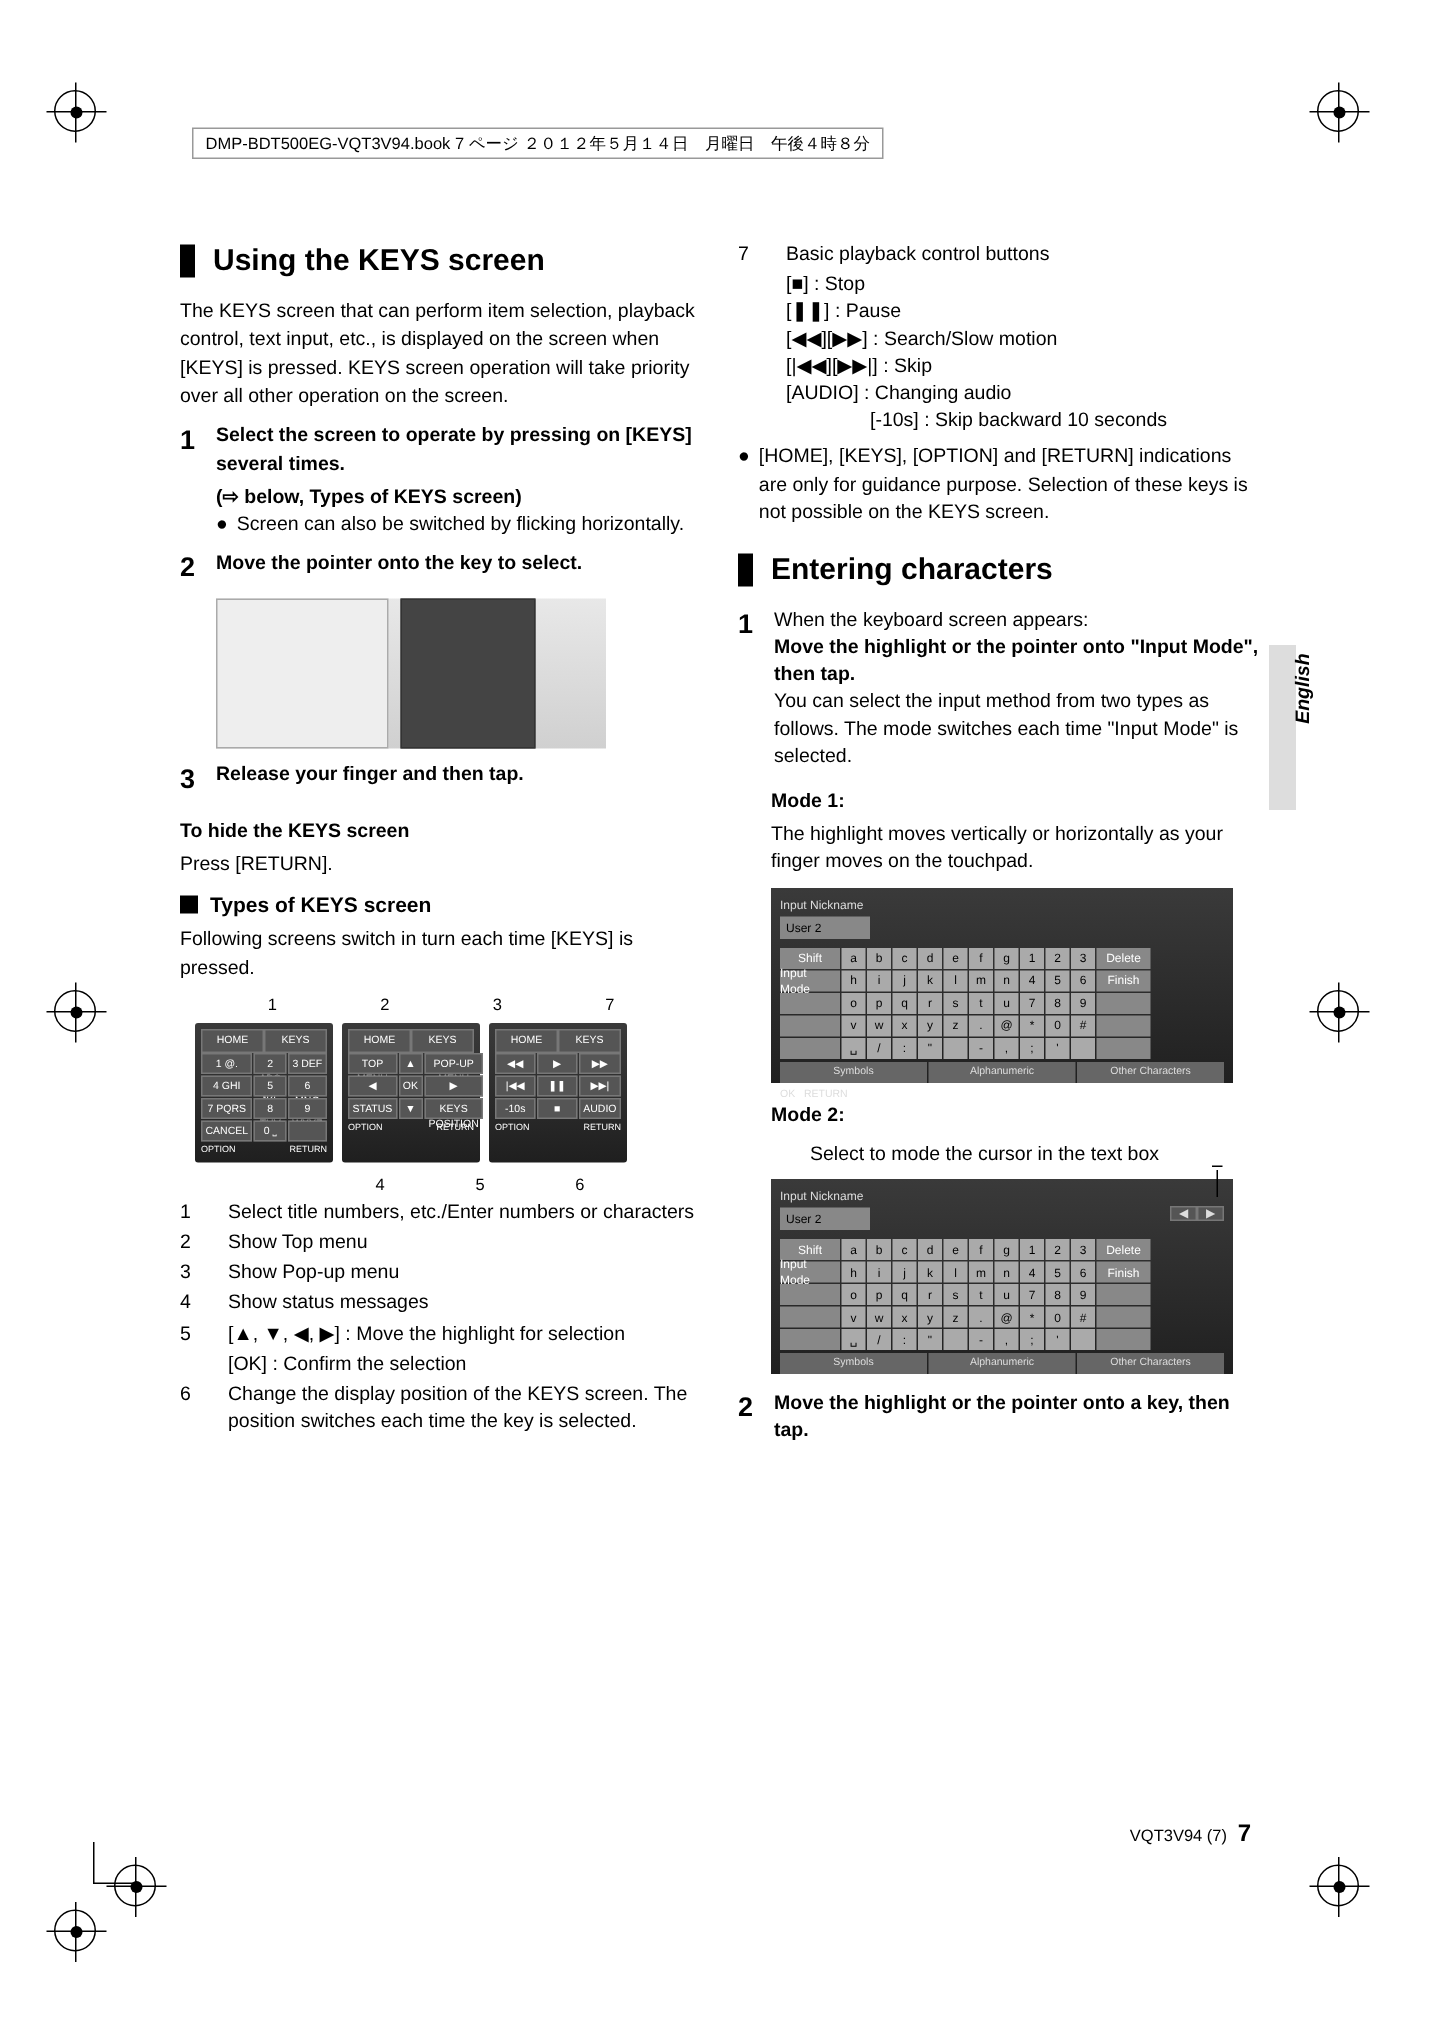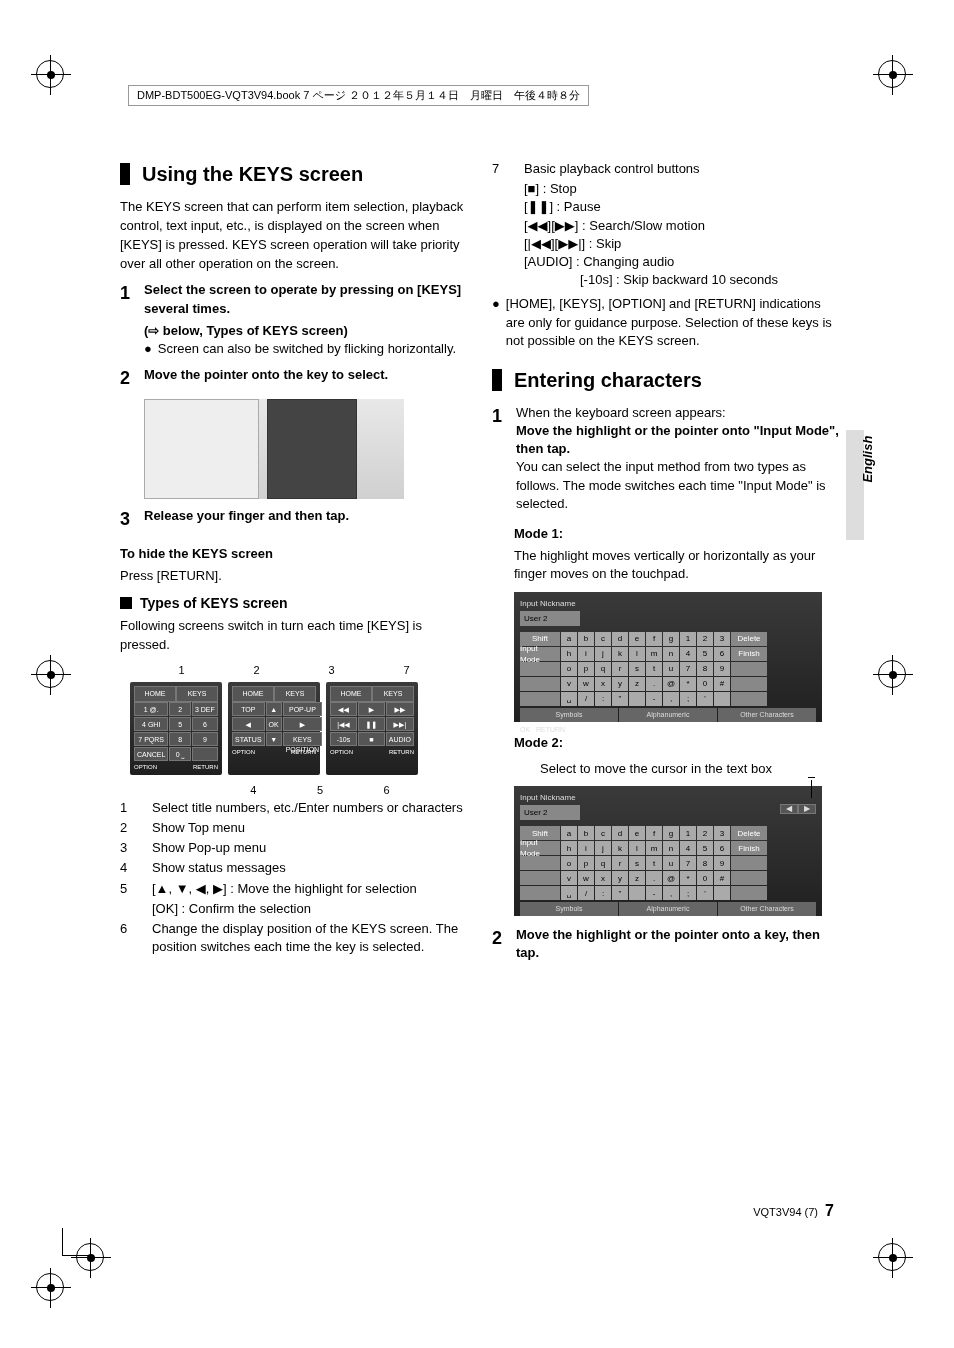--- a/index.html
+++ b/index.html
@@ -147,21 +147,21 @@
     .kb-bot { display: flex; gap: 1px; margin-top: 2px; }
     .kb-seg { background: #666; color: #ddd; flex: 1; text-align: center; padding: 2px; font-size: 7px; }
     .kb-ok { font-size: 7px; color: #ddd; margin-top: 3px; }
     .kb-nav { position: absolute; top: 18px; right: 6px; display: flex; gap: 0; }
     .kb-nav .nbtn { width: 18px; height: 10px; background: #555; color: #ddd; display: flex; align-items: center; justify-content: center; font-size: 8px; border: 1px solid #777; }
     .kb-cursor-indicator { position: absolute; top: -6px; right: 10px; width: 1px; height: 18px; background: #000; }
     .kb-cursor-indicator::before { content:''; position:absolute; top: -3px; left: -3px; width: 7px; height: 1px; background: #000; }
 
     .footer {
       position: absolute;
-      bottom: 128px;
+      bottom: 116px;
       right: 120px;
       font-size: 11px;
       margin-left: 16px;
     }
     .footer .pnum { font-weight: bold; font-size: 16px; margin-left: 4px; }
 
     
     .cm-tl { top: 60px; left: 36px; }
     .cm-tr { top: 60px; right: 36px; }
     .cm-ml { top: 660px; left: 36px; }
@@ -499,21 +499,21 @@
         <div class="kb-seg">Alphanumeric</div>
         <div class="kb-seg">Other Characters</div>
       </div>
       <div class="kb-ok">
         <span>OK</span> &nbsp;
         <span>RETURN</span>
       </div>
     </div>
 
     <div class="subhead sb-line">Mode 2:</div>
-    <div class="sb-line" style="margin-top:8px; margin-left:48px;">Select to move the cursor in the text box</div>
+    <div class="sb-line" style="margin-top:8px; margin-left:48px;">Select to mode the cursor in the text box</div>
 
     <div class="kb-placeholder" id="kb2" style="position:relative;">
       <div class="kb-cursor-indicator"></div>
       <div class="kb-title">Input Nickname</div>
       <div class="kb-input">User 2</div>
       <div class="kb-nav">
         <div class="nbtn">◀</div>
         <div class="nbtn">▶</div>
       </div>
       <div id="kb2rows">

